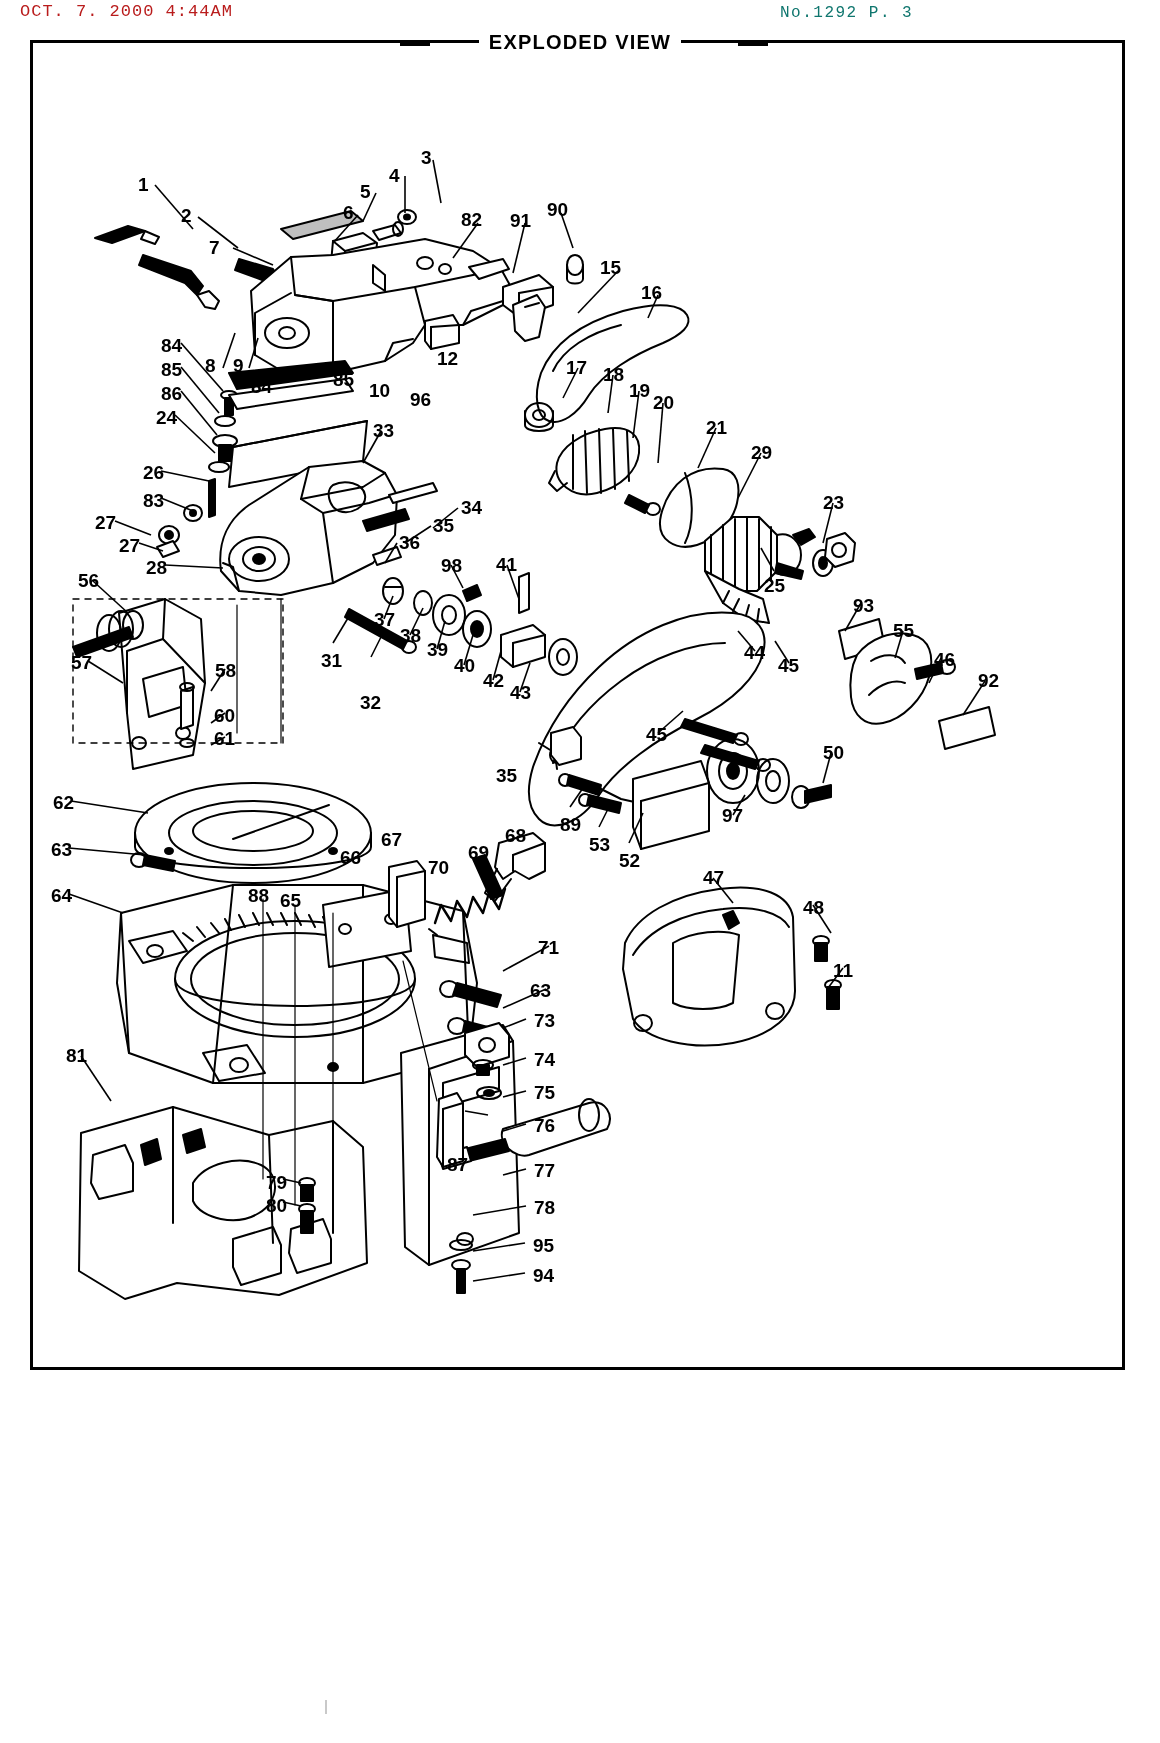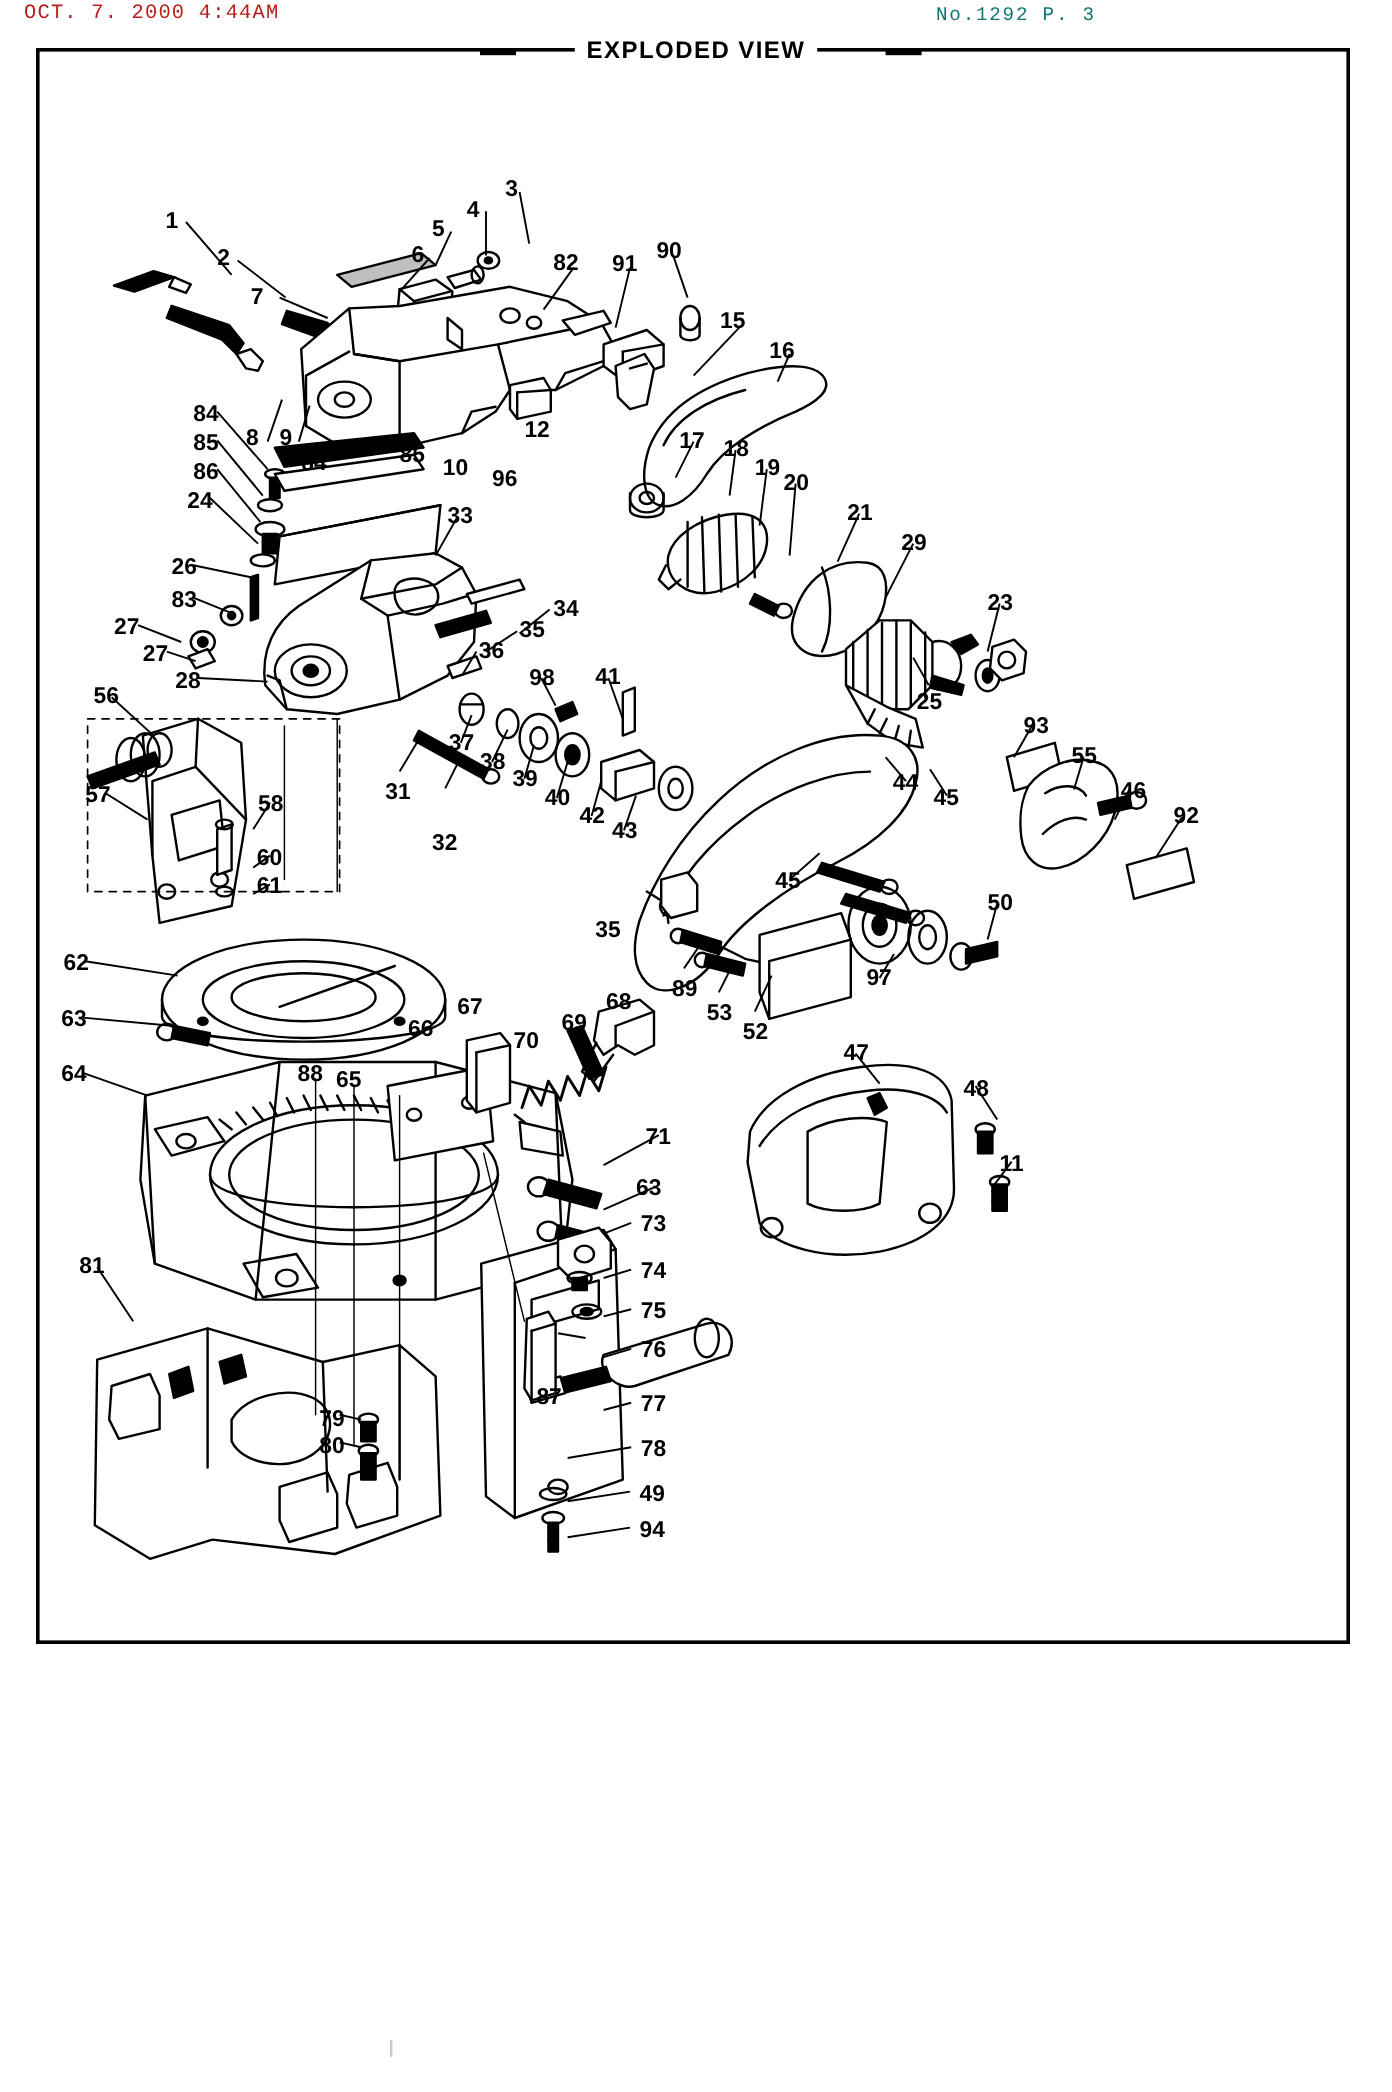--- a/index.html
+++ b/index.html
@@ -586,21 +586,21 @@
     <div class="callout" style="left: 300px; top: 327px;">85</div>
     <div class="callout" style="left: 128px; top: 341px;">86</div>
     <div class="callout" style="left: 414px; top: 1112px;">87</div>
     <div class="callout" style="left: 215px; top: 843px;">88</div>
     <div class="callout" style="left: 527px; top: 772px;">89</div>
     <div class="callout" style="left: 514px; top: 157px;">90</div>
     <div class="callout" style="left: 477px; top: 168px;">91</div>
     <div class="callout" style="left: 945px; top: 628px;">92</div>
     <div class="callout" style="left: 820px; top: 553px;">93</div>
     <div class="callout" style="left: 500px; top: 1223px;">94</div>
-    <div class="callout" style="left: 500px; top: 1193px;">49</div>
+    <div class="callout" style="left: 500px; top: 1193px;">95</div>
     <div class="callout" style="left: 377px; top: 347px;">96</div>
     <div class="callout" style="left: 689px; top: 763px;">97</div>
     <div class="callout" style="left: 408px; top: 513px;">98</div>
     <svg width="1095" height="1330" style="position: absolute; left: 0px; top: 0px; pointer-events: none;">
       <line x1="122" y1="142" x2="160" y2="186" stroke="#000" stroke-width="1.6"></line>
       <line x1="165" y1="174" x2="205" y2="205" stroke="#000" stroke-width="1.6"></line>
       <line x1="200" y1="205" x2="240" y2="222" stroke="#000" stroke-width="1.6"></line>
       <line x1="325" y1="172" x2="300" y2="200" stroke="#000" stroke-width="1.6"></line>
       <line x1="343" y1="150" x2="330" y2="178" stroke="#000" stroke-width="1.6"></line>
       <line x1="372" y1="133" x2="372" y2="170" stroke="#000" stroke-width="1.6"></line>

